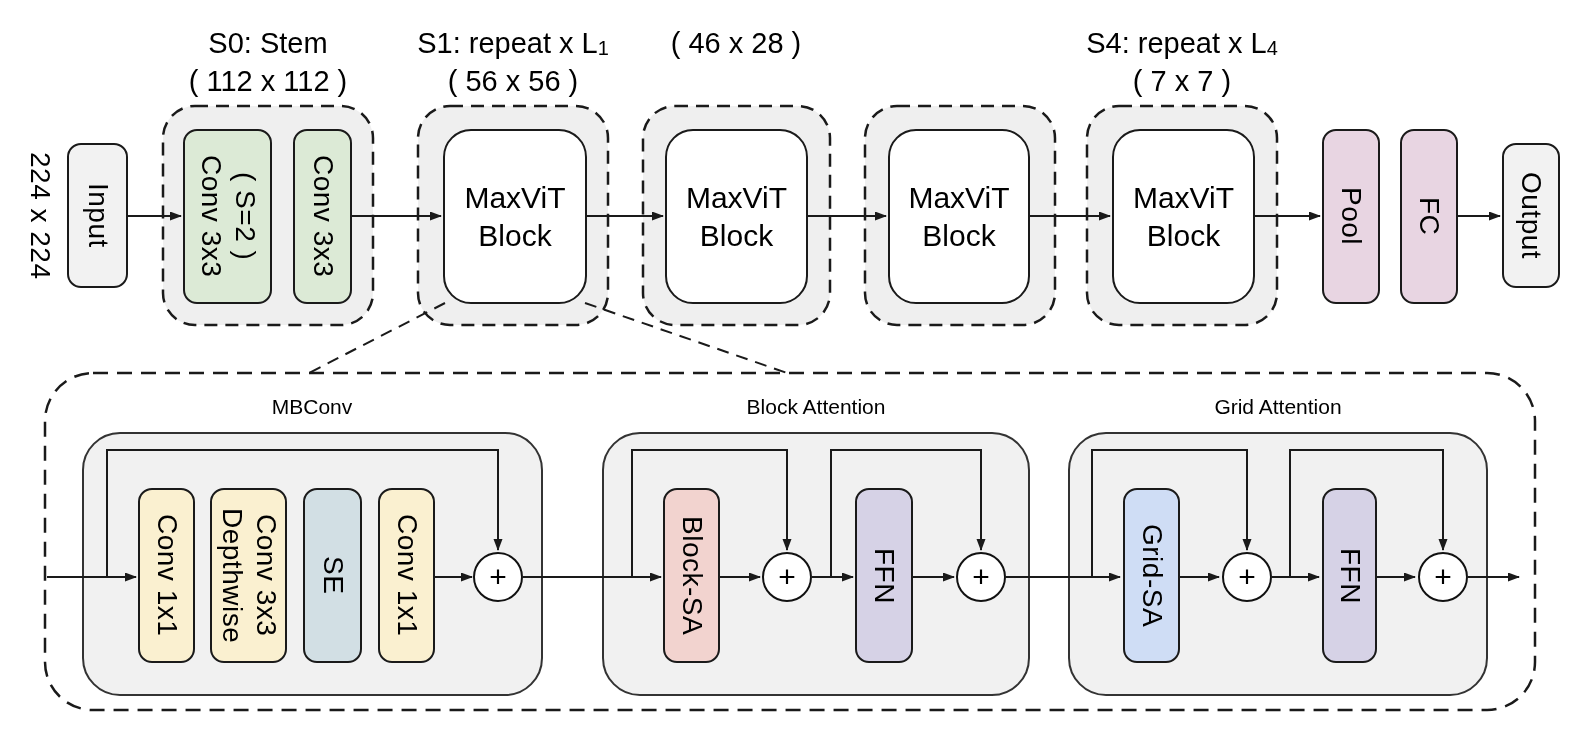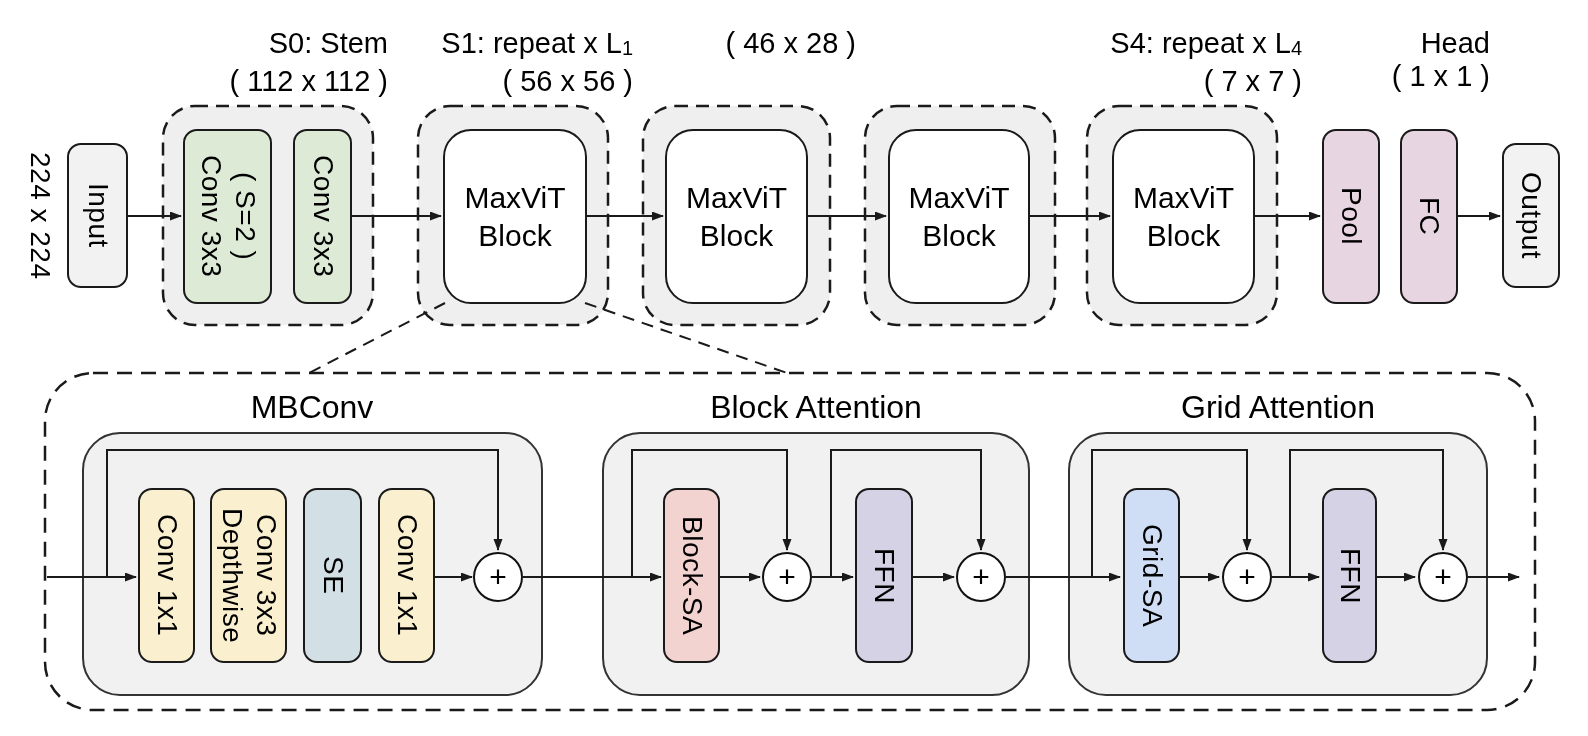--- a/index.html
+++ b/index.html
@@ -32,25 +32,25 @@
   .graysec{
     position:absolute;box-sizing:border-box;z-index:1;
     background:#f1f1f1;border:2px solid #333;border-radius:38px;
   }
   .circle{
     position:absolute;box-sizing:border-box;z-index:3;
     width:50px;height:50px;border-radius:50%;background:#ffffff;border:2px solid #111;
     display:flex;align-items:center;justify-content:center;font-size:30px;line-height:30px;
   }
   .stage-label{
-    position:absolute;z-index:4;text-align:right;font-size:29px;line-height:33px;white-space:nowrap;
+    position:absolute;z-index:4;text-align:center;font-size:29px;line-height:33px;white-space:nowrap;
   }
   .stage-sub{font-size:20px;vertical-align:-2px;}
   .sec-title{
-    position:absolute;z-index:4;text-align:center;font-size:32px;line-height:34px;white-space:nowrap;
+    position:absolute;z-index:4;text-align:center;font-size:21px;line-height:34px;white-space:nowrap;
   }
   .sidelabel{
     position:absolute;z-index:3;display:flex;align-items:center;justify-content:center;
     font-size:28px;
   }
 </style>
 </head>
 <body>
 
 <div id="canvas">
@@ -122,24 +122,20 @@
     <div><span>S1: repeat x L</span><span class="stage-sub">1</span></div>
     <div>( 56 x 56 )</div>
   </div>
   <div class="stage-label" style="left:616px;top:27px;width:240px;">
     <div>( 46 x 28 )</div>
   </div>
   <div class="stage-label" style="left:1062px;top:27px;width:240px;">
     <div><span>S4: repeat x L</span><span class="stage-sub">4</span></div>
     <div>( 7 x 7 )</div>
   </div>
-  <div class="stage-label" style="left:1290px;top:27px;width:200px;">
-    <div>Head</div>
-    <div>( 1 x 1 )</div>
-  </div>
 
   <div class="blk io" style="left:67px;top:143px;width:61px;height:145px;">
     <span class="vtext">Input</span>
   </div>
 
   <div class="blk green" style="left:183px;top:129px;width:89px;height:175px;">
     <span class="vtext">Conv 3x3
 ( S=2 )</span>
   </div>
   <div class="blk green" style="left:293px;top:129px;width:59px;height:175px;">

